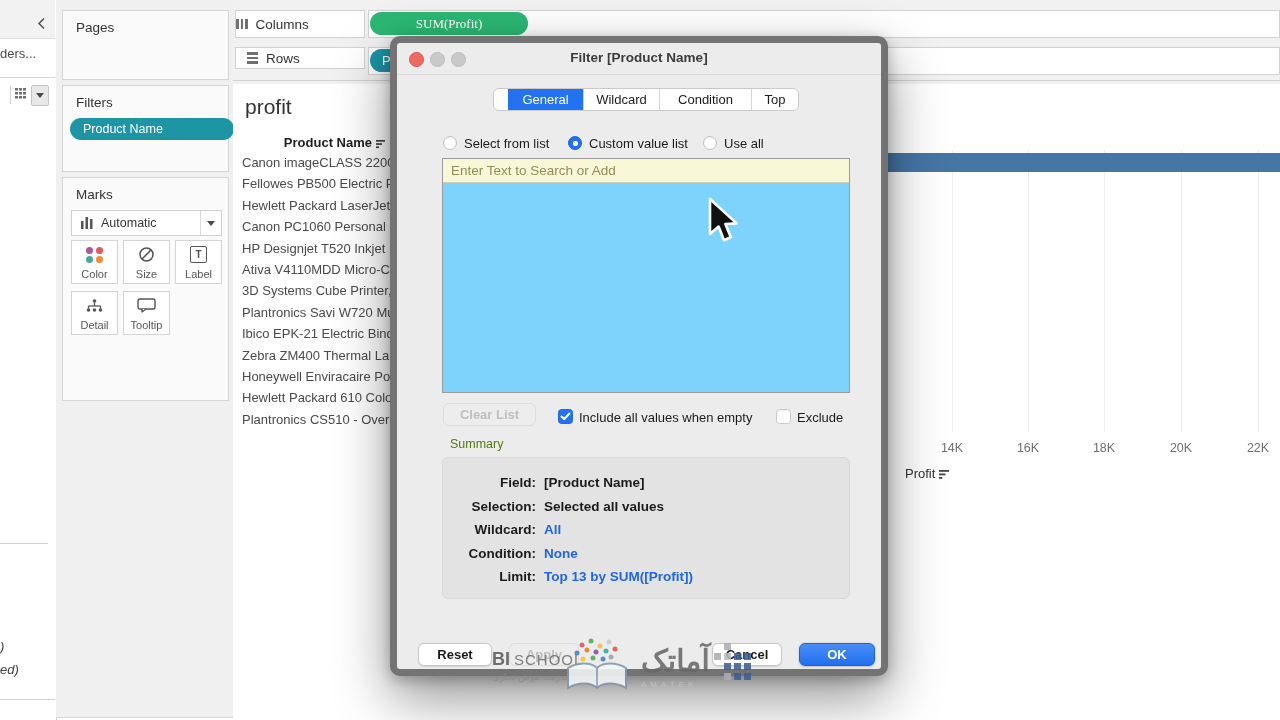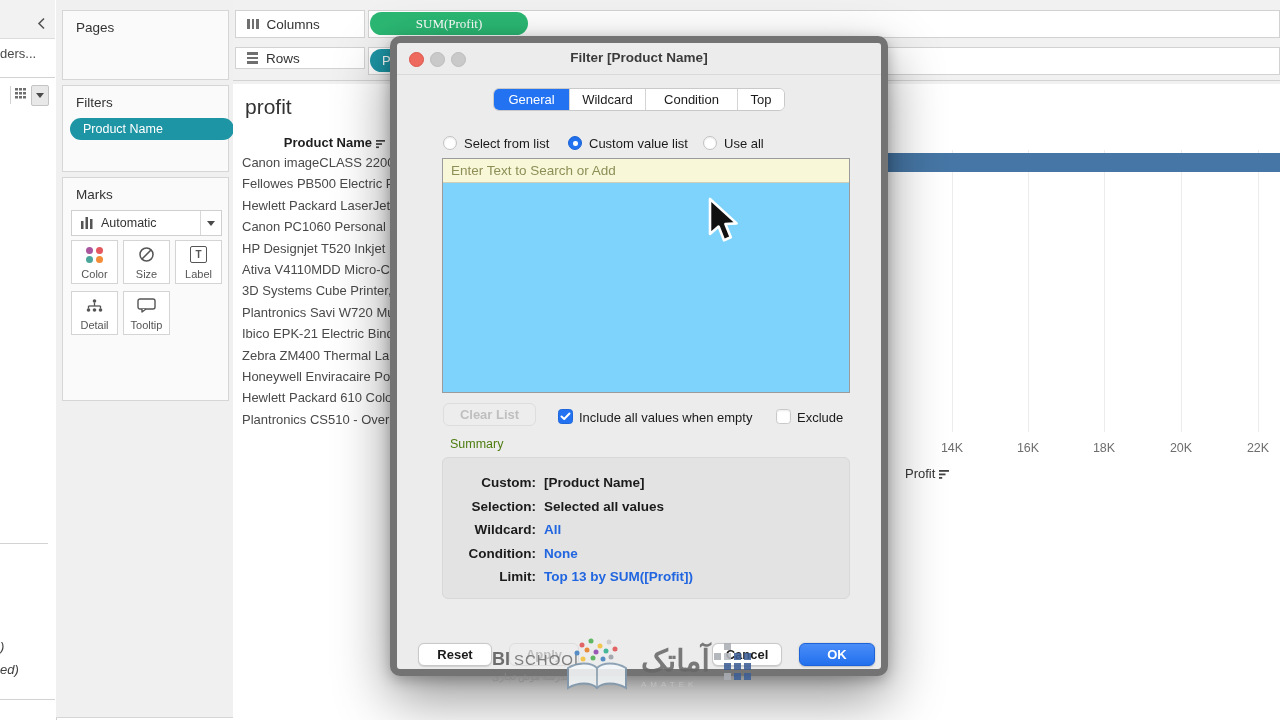--- a/index.html
+++ b/index.html
@@ -188,21 +188,21 @@
         <svg width="19" height="15">
           <rect x="1" y="1" width="17" height="10" rx="2" fill="none" stroke="#555" stroke-width="1.4"></rect>
           <polyline points="5,11 5,14 9,11" fill="#fff" stroke="#555" stroke-width="1.4" stroke-linejoin="round"></polyline>
         </svg>
       </span>
     <span class="mlabel">Tooltip</span>
   </div>
 </div>
 
 <div class="abs topstrip"></div>
-<div class="shelfbox" style="left:235px;top:10px;width:130px;height:28px;display:flex;align-items:center;padding-left:11px;">
+<div class="shelfbox" style="left:235px;top:10px;width:130px;height:28px;display:flex;align-items:center;">
   <span class="vbars">
       <i></i>
       <i></i>
       <i></i>
     </span>
   <span class="shelf-label">Columns</span>
 </div>
 <div class="shelfbox" style="left:368px;top:10px;width:912px;height:28px;"></div>
 <div class="pill" style="left:370px;top:12px;width:158px;height:23px;background:#2bb873;justify-content:center;font-size:13px;z-index:2;font-family:Liberation Serif, serif;">SUM(Profit)</div>
 
@@ -265,21 +265,21 @@
 
 <div class="abs dialog">
   <div class="titlebar">
     <span class="tl" style="left:12px;background:#ee6a5f;border:1px solid #dd5449;"></span>
     <span class="tl" style="left:33px;background:#c9c9c9;border:1px solid #bcbcbc;"></span>
     <span class="tl" style="left:54px;background:#c9c9c9;border:1px solid #bcbcbc;"></span>
     <div class="dlg-title">Filter [Product Name]</div>
   </div>
 
   <div class="tabs">
-    <span class="tab active" style="width:75px;">General</span>
+    <span class="tab active" style="width:75px;margin-left:14px;">General</span>
     <span class="tab" style="width:75px;">Wildcard</span>
     <span class="tab" style="width:91px;">Condition</span>
     <span class="tab" style="width:46px;">Top</span>
   </div>
 
   <div class="radio-grp" style="left:46px;">
     <span class="radio"></span>
       <span>Select from list</span>
   </div>
   <div class="radio-grp" style="left:171px;">
@@ -303,21 +303,21 @@
         <polyline points="1.5,4.5 4.2,7 9.5,1.5" fill="none" stroke="#fff" stroke-width="2" stroke-linecap="round" stroke-linejoin="round"></polyline>
       </svg>
   </span>
   <span class="chk-label" style="left:182px;top:367px;">Include all values when empty</span>
   <span class="chk chk-off" style="left:379px;top:366px;"></span>
   <span class="chk-label" style="left:400px;top:367px;">Exclude</span>
 
   <span class="abs" style="left:53px;top:394px;font-size:12.5px;color:#4d7c0f;">Summary</span>
   <div class="summarybox">
     <div class="sum-row">
-        <span class="sum-k">Custom:</span>
+        <span class="sum-k">Field:</span>
         <span class="sum-v">[Product Name]</span>
       </div>
     <div class="sum-row">
         <span class="sum-k">Selection:</span>
         <span class="sum-v">Selected all values</span>
       </div>
     <div class="sum-row">
         <span class="sum-k">Wildcard:</span>
         <span class="sum-v link">All</span>
       </div>

